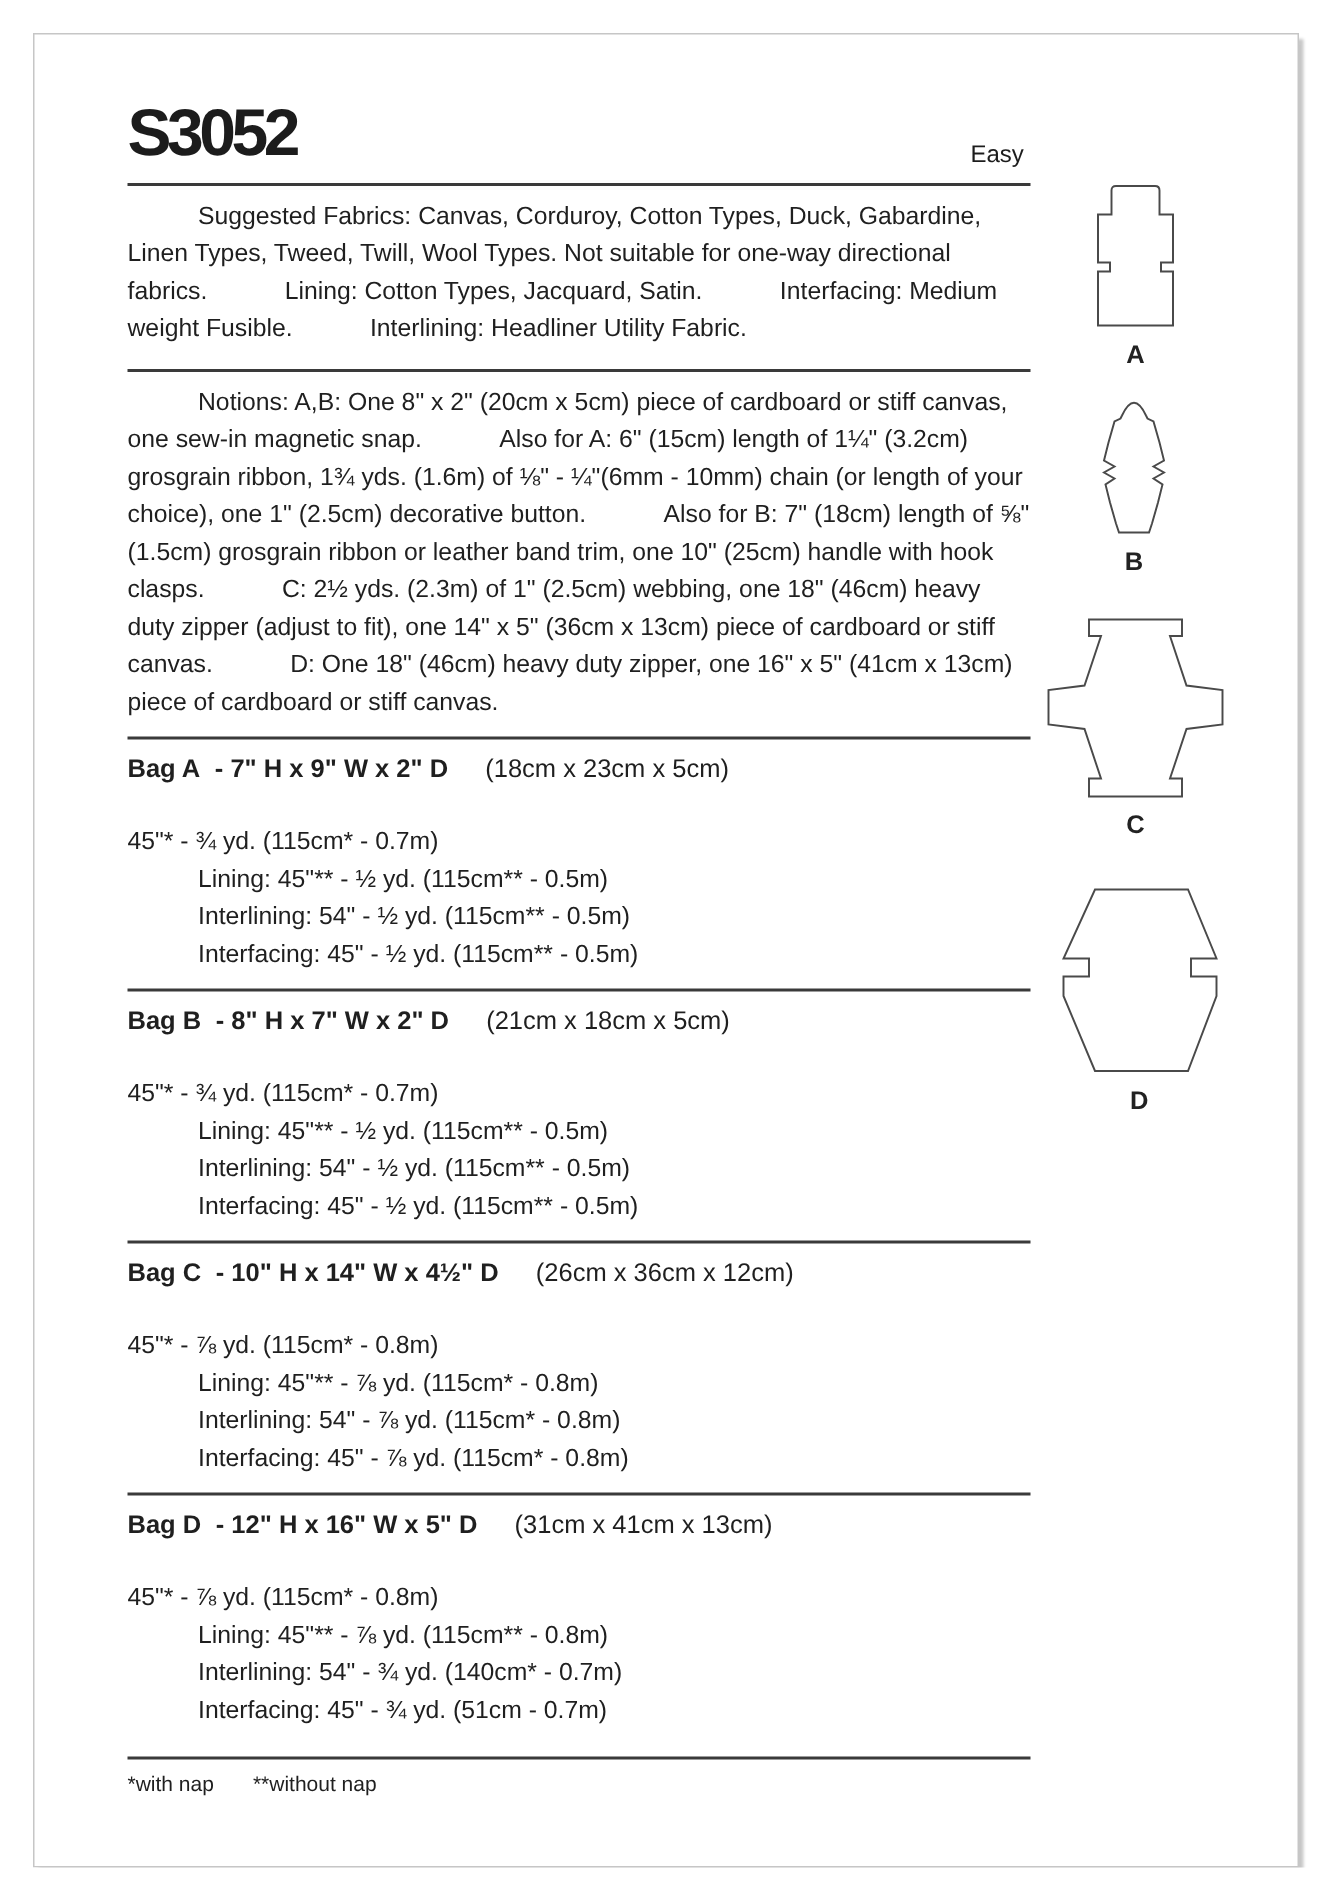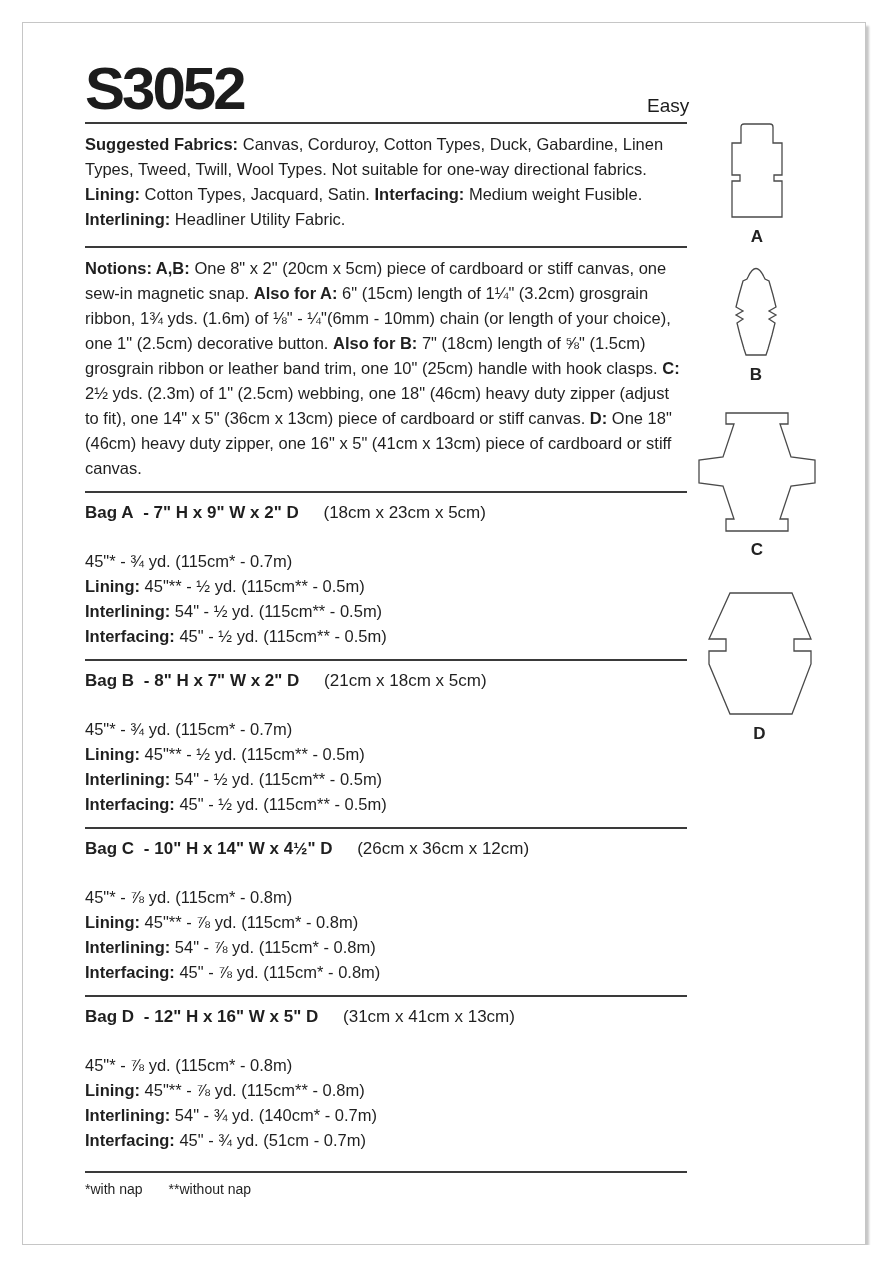--- a/index.html
+++ b/index.html
@@ -13,46 +13,46 @@
     background:#ffffff;
     border:1px solid #c6c6c6;
     box-shadow:3px 4px 2px rgba(0,0,0,0.22);
     overflow:hidden;
   }
 
   .content { margin-left:62px; width:602px; }
 
   .title {
     margin-top:38px;
-    font-size:60px; line-height:56px;
+    font-size:44px; line-height:56px;
     font-weight:bold; letter-spacing:-3px;
     color:#1c1c1c;
   }
   .easy {
     position:absolute; top:72px; left:624px;
-    font-size:19px; color:#1c1c1c;
+    font-size:16px; color:#1c1c1c;
   }
   .category {
     margin-top:14px;
     font-size:15px; font-weight:bold; letter-spacing:1.5px;
     line-height:20px;
   }
   .rule {
     height:2px; background:#3a3a3a; border:none; width:100%;
   }
   .rule.r-bags { margin-top:5px; }
   .rule.r-notions { margin-top:14px; }
   .rule.r-section { margin-top:10px; margin-bottom:0; }
   .rule.r-footer { margin-top:18px; }
 
   .para {
     margin-top:8px;
     font-size:16.5px; line-height:25px;
   }
-  .b { font-weight:bold; }
+  .b { font-weight:normal;margin-left:47px; }
 
   .bag-heading { margin-top:7px; font-size:17px; line-height:25px; }
   .bag-name { font-weight:bold; }
   .bag-dims { font-weight:bold; margin-left:5px; }
   .bag-metric { margin-left:20px; }
 
   .yardage { margin-top:24px; font-size:16.5px; }
   .yrow { line-height:25px; }
 
   .footnote { margin-top:6px; font-size:14px; line-height:20px; }

